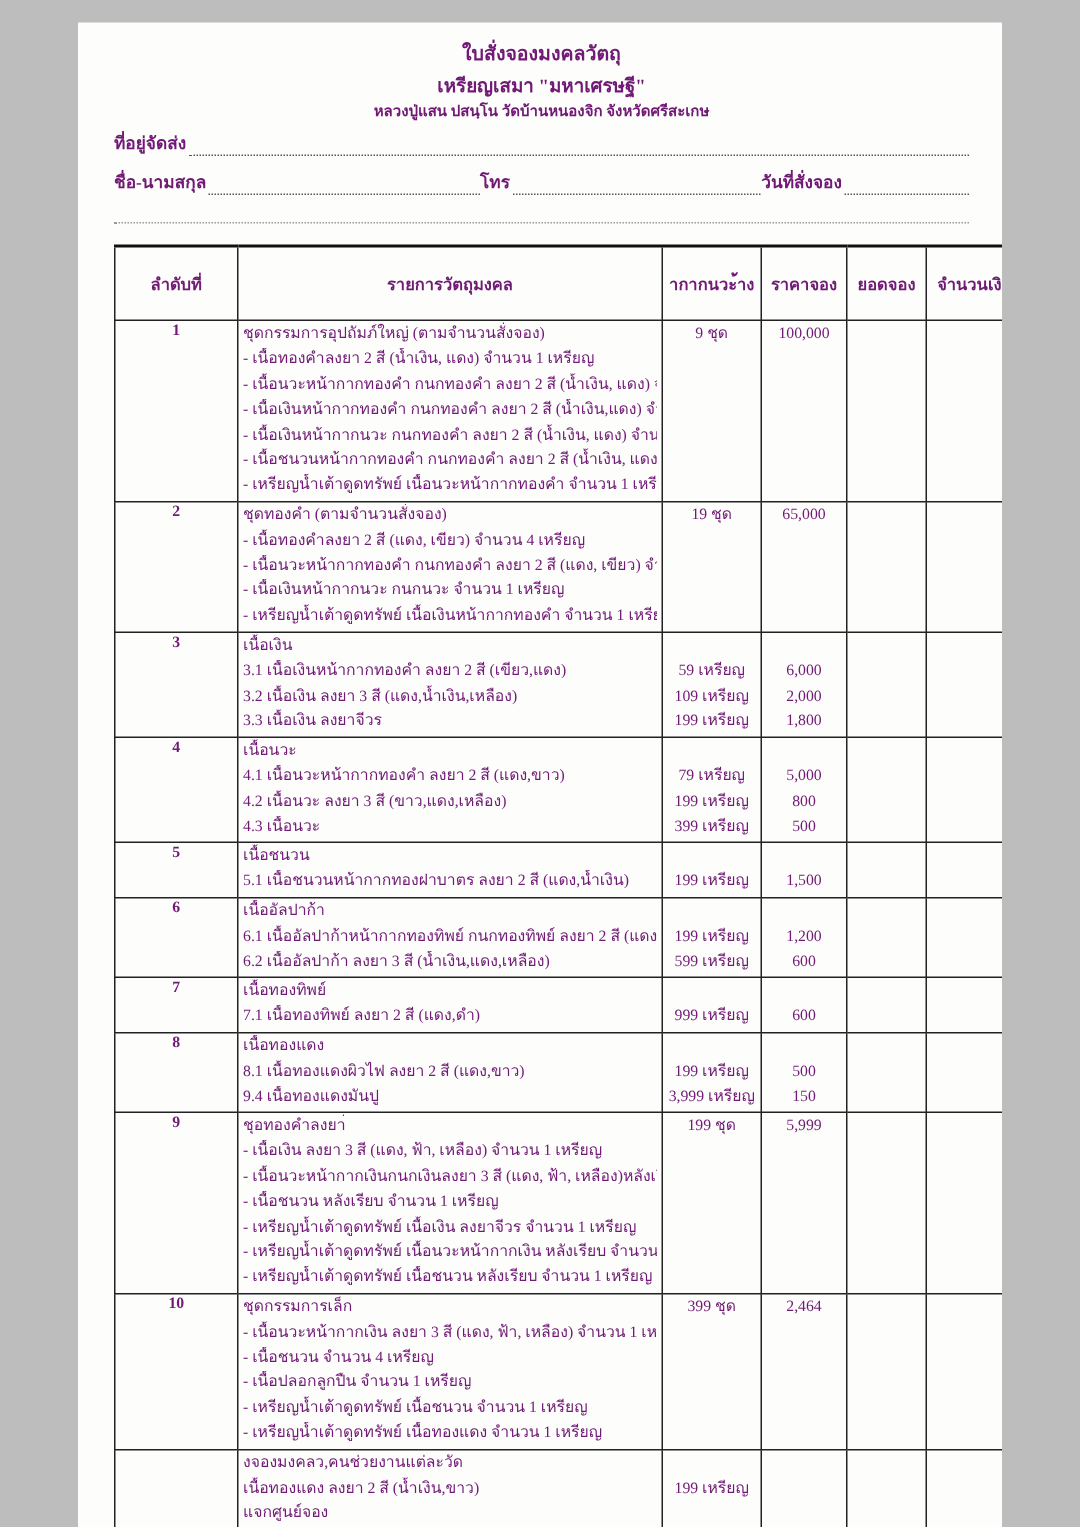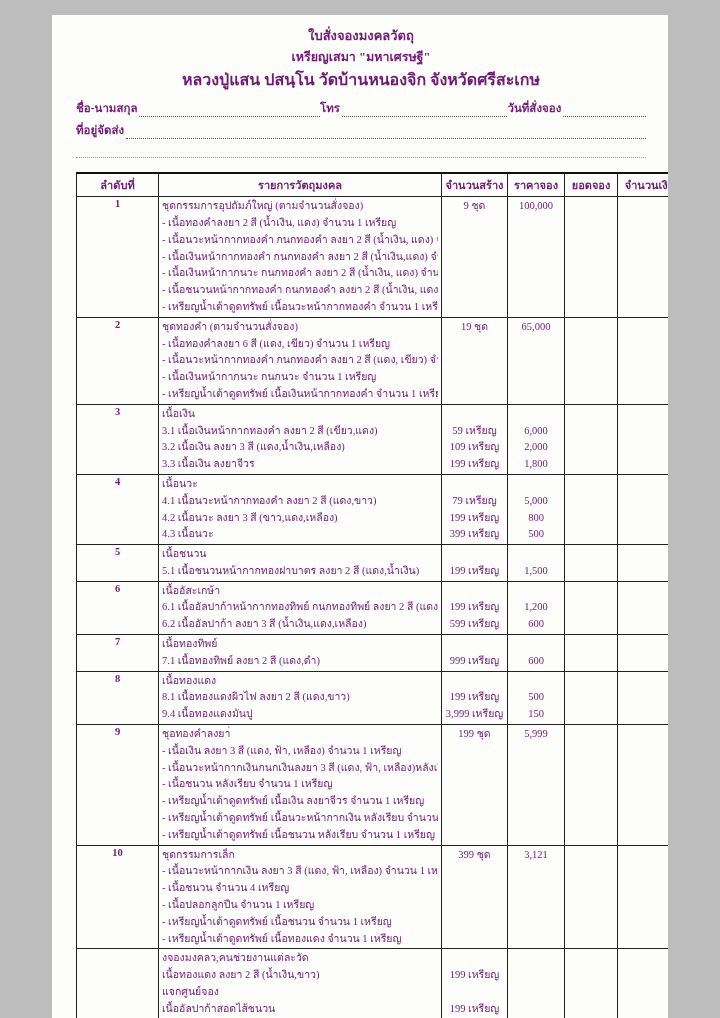--- a/index.html
+++ b/index.html
@@ -6,84 +6,84 @@
   html,body { background:#bdbdbd; }
   body { font-family:"Liberation Serif","DejaVu Serif",serif; }
   .page {
     position:relative; width:616px; height:1018px; margin:15px auto;
     background:#fdfdfc; color:#701a75; overflow:hidden;
   }
   .inner { padding:12px 22px 0 24px; }
   .doc-header { text-align:center; line-height:1.45; }
   .doc-title   { font-size:13px; font-weight:bold; }
   .doc-series  { font-size:12.5px; font-weight:bold; margin-top:2px; }
-  .doc-temple  { font-size:16px; font-weight:bold; margin-top:2px; }
+  .doc-temple  { font-size:10px; font-weight:bold; margin-top:2px; }
   .form-line { display:flex; align-items:flex-end; font-size:11.5px; font-weight:bold; margin-top:8px; }
   .form-line .lbl { white-space:nowrap; padding-right:2px; }
   .dotted { flex:1; border-bottom:1.5px dotted #555; height:13px; min-width:30px; }
   .addr-rule { border-bottom:1.5px dotted #9a9a9a; height:10px; margin-top:9px; }
   table.order {
     width:672px; margin-top:14px; border-collapse:collapse;
     font-size:10.5px; table-layout:fixed;
   }
   table.order th, table.order td {
     border:1.5px solid #222; vertical-align:top; padding:1px 3px;
   }
   table.order thead th {
-    font-size:11px; font-weight:bold; text-align:center; padding:2px 2px;
+    font-size:11px; font-weight:bold; text-align:center; padding:15px 2px;
     border-top:2.5px solid #111;
   }
   .line { line-height:16.8px; white-space:nowrap; overflow:hidden; }
   .line.b { font-weight:normal; }
   .cell-no { text-align:center; font-weight:bold; padding-top:2px; }
   .c { text-align:center; }
   .scan-edge { position:absolute; left:0; right:0; bottom:0; height:12px; background:#cdcdcd; }
 </style>
 </head>
 <body>
 
 <div class="page">
   <div class="inner">
     <div class="doc-header">
       <div class="doc-title">ใบสั่งจองมงคลวัตถุ</div>
       <div class="doc-series">เหรียญเสมา "มหาเศรษฐี"</div>
       <div class="doc-temple">หลวงปู่แสน ปสนฺโน วัดบ้านหนองจิก จังหวัดศรีสะเกษ</div>
     </div>
 
+    <div class="form-line" style="margin-top:4px">
+      <span class="lbl">ที่อยู่จัดส่ง</span>
+      <span class="dotted"></span>
+    </div>
+
     <div class="form-line">
       <span class="lbl">ชื่อ-นามสกุล</span>
       <span class="dotted" style="flex:2.4"></span>
       <span class="lbl">โทร</span>
       <span class="dotted" style="flex:2.2"></span>
       <span class="lbl">วันที่สั่งจอง</span>
       <span class="dotted" style="flex:1.1"></span>
-    </div>
-
-    <div class="form-line" style="margin-top:4px">
-      <span class="lbl">ที่อยู่จัดส่ง</span>
-      <span class="dotted"></span>
     </div>
 
     <div class="addr-rule"></div>
 
     <table class="order">
       <colgroup>
         <col style="width:82px">
           <col style="width:283px">
           <col style="width:66px">
         <col style="width:57px">
           <col style="width:53px">
           <col style="width:65px">
           <col style="width:66px">
       </colgroup>
       <thead>
         <tr>
           <th>ลำดับที่</th>
           <th>รายการวัตถุมงคล</th>
-          <th>จำนวนสร้าง</th>
+          <th>ากากนวะ้าง</th>
           <th>ราคาจอง</th>
           <th>ยอดจอง</th>
           <th>จำนวนเงิน</th>
           <th>หมายเหตุ</th>
         </tr>
       </thead>
       <tbody>
           <tr>
             <td class="cell-no">1</td>
             <td>
@@ -114,21 +114,21 @@
               <div class="line c">&nbsp;</div>
             </td>
             <td></td>
             <td></td>
             <td></td>
           </tr>
           <tr>
             <td class="cell-no">2</td>
             <td>
               <div class="line b">ชุดทองคำ (ตามจำนวนสั่งจอง)</div>
-              <div class="line">- เนื้อทองคำลงยา 6 สี (แดง, เขียว) จำนวน 1 เหรียญ</div>
+              <div class="line">- เนื้อทองคำลงยา 2 สี (แดง, เขียว) จำนวน 4 เหรียญ</div>
               <div class="line">- เนื้อนวะหน้ากากทองคำ กนกทองคำ ลงยา 2 สี (แดง, เขียว) จำนวน 1 เหรียญ</div>
               <div class="line">- เนื้อเงินหน้ากากนวะ กนกนวะ จำนวน 1 เหรียญ</div>
               <div class="line">- เหรียญน้ำเต้าดูดทรัพย์ เนื้อเงินหน้ากากทองคำ จำนวน 1 เหรียญ</div>
             </td>
             <td>
               <div class="line c">19 ชุด</div>
               <div class="line c">&nbsp;</div>
               <div class="line c">&nbsp;</div>
               <div class="line c">&nbsp;</div>
               <div class="line c">&nbsp;</div>
@@ -206,21 +206,21 @@
               <div class="line c">&nbsp;</div>
               <div class="line c">1,500</div>
             </td>
             <td></td>
             <td></td>
             <td></td>
           </tr>
           <tr>
             <td class="cell-no">6</td>
             <td>
-              <div class="line b">เนื้ออัสะเกษ้า</div>
+              <div class="line b">เนื้ออัลปาก้า</div>
               <div class="line">6.1 เนื้ออัลปาก้าหน้ากากทองทิพย์ กนกทองทิพย์ ลงยา 2 สี (แดง,น้ำเงิน)</div>
               <div class="line">6.2 เนื้ออัลปาก้า ลงยา 3 สี (น้ำเงิน,แดง,เหลือง)</div>
             </td>
             <td>
               <div class="line c">&nbsp;</div>
               <div class="line c">199 เหรียญ</div>
               <div class="line c">599 เหรียญ</div>
             </td>
             <td>
               <div class="line c">&nbsp;</div>
@@ -315,21 +315,21 @@
             </td>
             <td>
               <div class="line c">399 ชุด</div>
               <div class="line c">&nbsp;</div>
               <div class="line c">&nbsp;</div>
               <div class="line c">&nbsp;</div>
               <div class="line c">&nbsp;</div>
               <div class="line c">&nbsp;</div>
             </td>
             <td>
-              <div class="line c">3,121</div>
+              <div class="line c">2,464</div>
               <div class="line c">&nbsp;</div>
               <div class="line c">&nbsp;</div>
               <div class="line c">&nbsp;</div>
               <div class="line c">&nbsp;</div>
               <div class="line c">&nbsp;</div>
             </td>
             <td></td>
             <td></td>
             <td></td>
           </tr>

